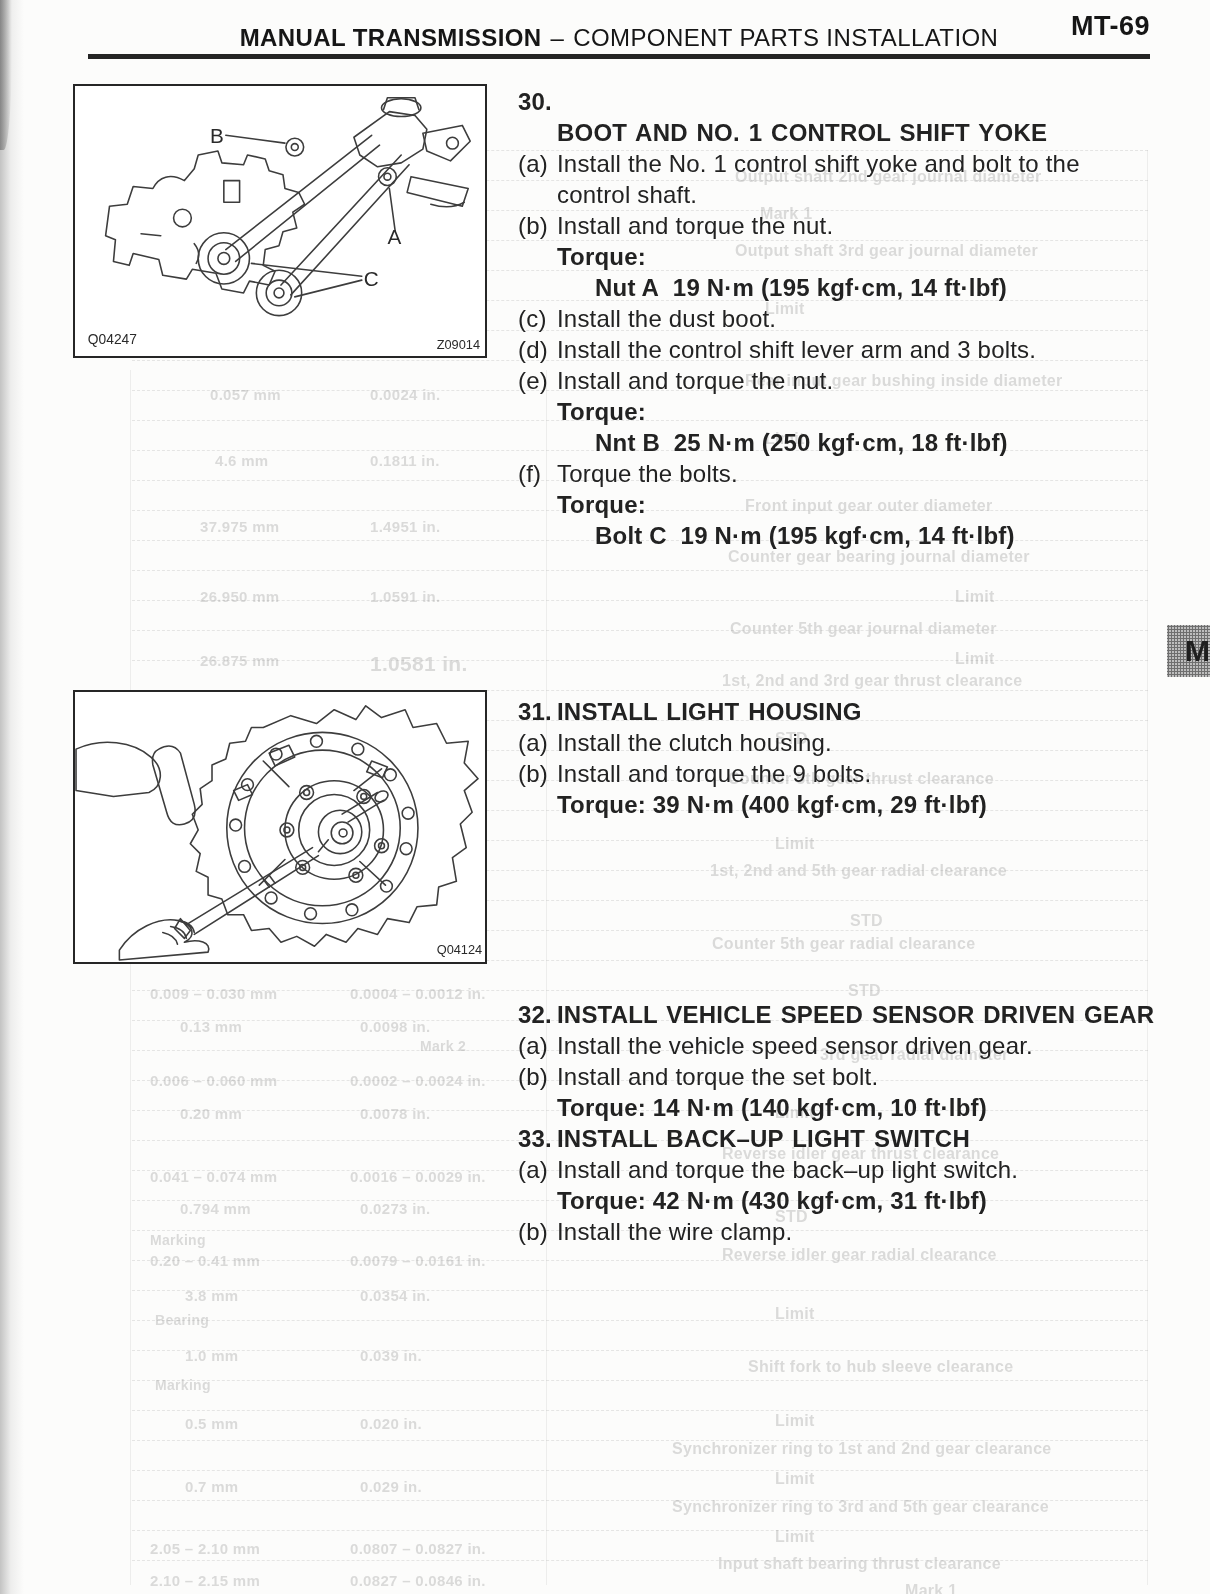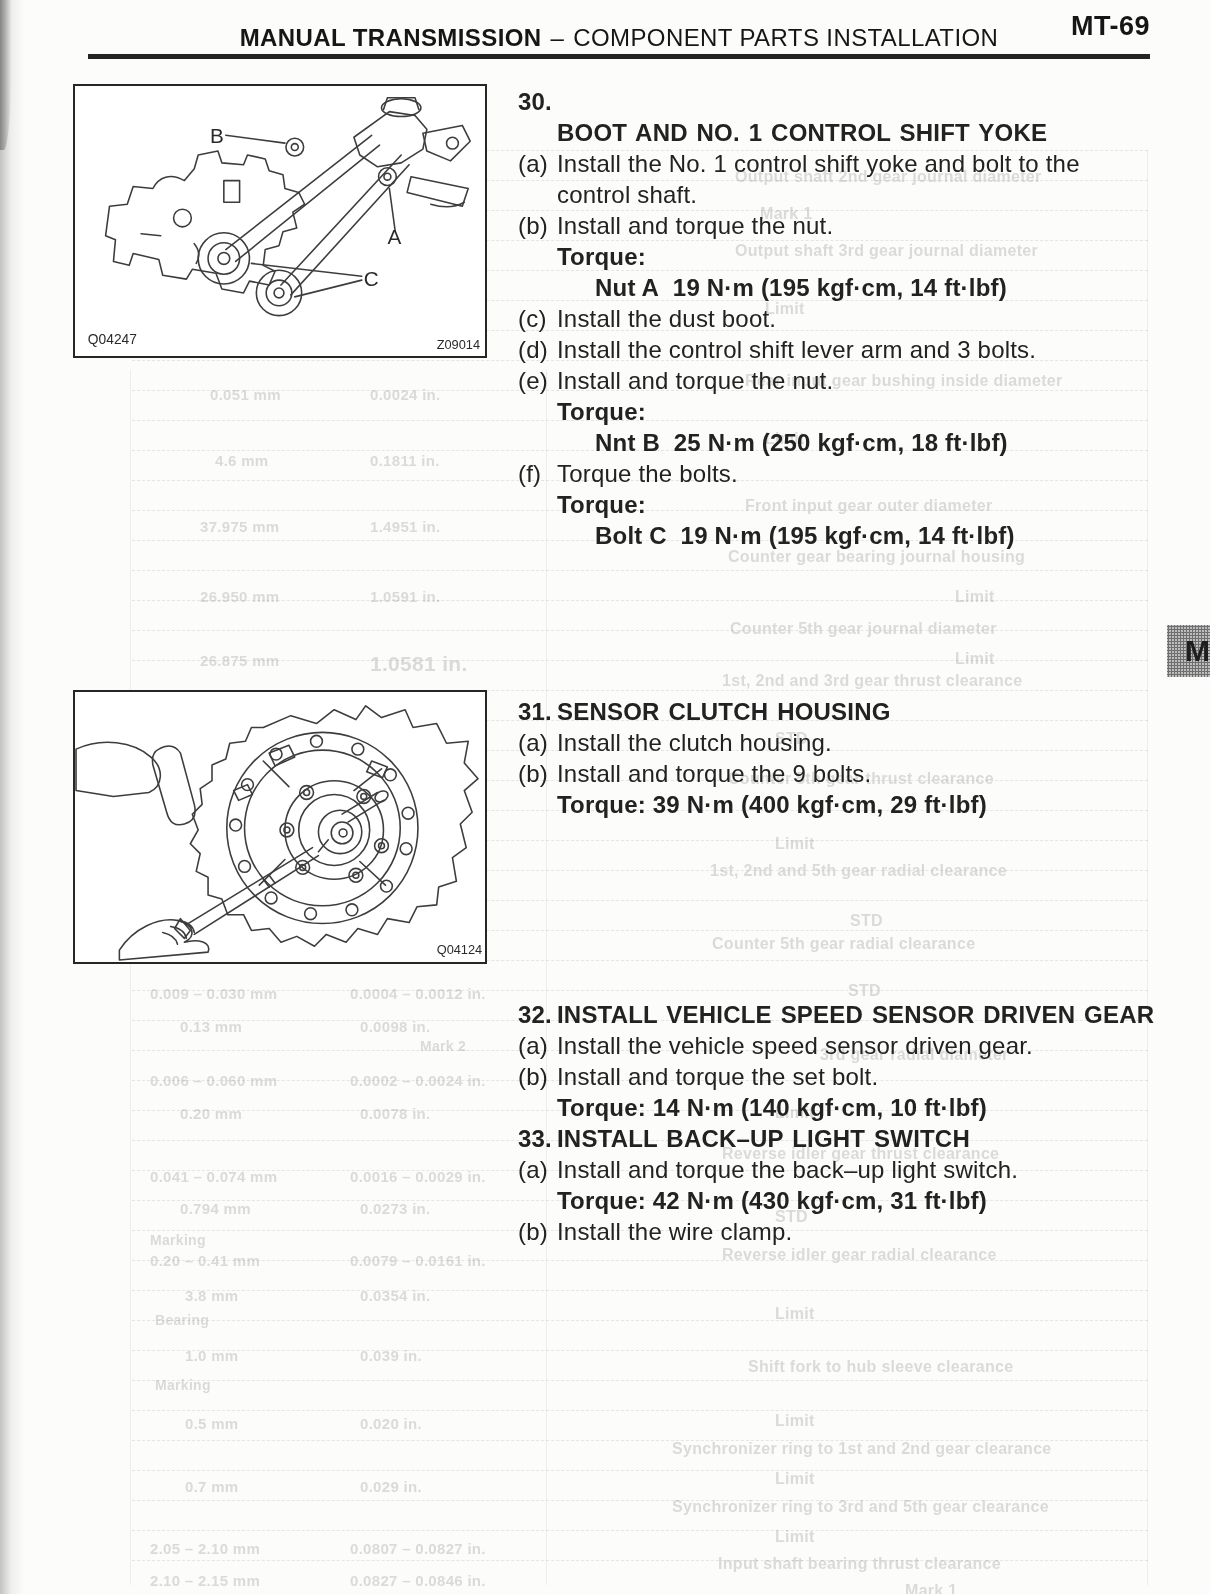--- a/index.html
+++ b/index.html
@@ -62,21 +62,21 @@
     <div class="ghost-v" style="left:130px;top:370px;height:1215px;"></div>
     <div class="ghost-v" style="left:546px;top:370px;height:1215px;"></div>
     <div class="ghost-v" style="left:1147px;top:150px;height:1435px;"></div>
   <div class="ghost-text" style="left: 735px; top: 168px;">Output shaft 2nd gear journal diameter</div>
       <div class="ghost-text" style="left: 760px; top: 205px;">Mark 1</div>
       <div class="ghost-text" style="left: 735px; top: 242px;">Output shaft 3rd gear journal diameter</div>
       <div class="ghost-text" style="left: 765px; top: 300px;">Limit</div>
       <div class="ghost-text" style="left: 745px; top: 372px;">Rear input gear bushing inside diameter</div>
       <div class="ghost-text" style="left: 765px; top: 430px;">Limit</div>
       <div class="ghost-text" style="left: 745px; top: 497px;">Front input gear outer diameter</div>
-      <div class="ghost-text" style="left: 728px; top: 548px;">Counter gear bearing journal housing</div>
+      <div class="ghost-text" style="left: 728px; top: 548px;">Counter gear bearing journal diameter</div>
       <div class="ghost-text" style="left: 955px; top: 588px;">Limit</div>
       <div class="ghost-text" style="left: 730px; top: 620px;">Counter 5th gear journal diameter</div>
       <div class="ghost-text" style="left: 955px; top: 650px;">Limit</div>
       <div class="ghost-text" style="left: 722px; top: 672px;">1st, 2nd and 3rd gear thrust clearance</div>
       <div class="ghost-text" style="left: 775px; top: 730px;">STD</div>
       <div class="ghost-text" style="left: 728px; top: 770px;">Counter 5th gear thrust clearance</div>
       <div class="ghost-text" style="left: 775px; top: 835px;">Limit</div>
       <div class="ghost-text" style="left: 710px; top: 862px;">1st, 2nd and 5th gear radial clearance</div>
       <div class="ghost-text" style="left: 850px; top: 912px;">STD</div>
       <div class="ghost-text" style="left: 712px; top: 935px;">Counter 5th gear radial clearance</div>
@@ -88,21 +88,21 @@
       <div class="ghost-text" style="left: 722px; top: 1246px;">Reverse idler gear radial clearance</div>
       <div class="ghost-text" style="left: 775px; top: 1305px;">Limit</div>
       <div class="ghost-text" style="left: 748px; top: 1358px;">Shift fork to hub sleeve clearance</div>
       <div class="ghost-text" style="left: 775px; top: 1412px;">Limit</div>
       <div class="ghost-text" style="left: 672px; top: 1440px;">Synchronizer ring to 1st and 2nd gear clearance</div>
       <div class="ghost-text" style="left: 775px; top: 1470px;">Limit</div>
       <div class="ghost-text" style="left: 672px; top: 1498px;">Synchronizer ring to 3rd and 5th gear clearance</div>
       <div class="ghost-text" style="left: 775px; top: 1528px;">Limit</div>
       <div class="ghost-text" style="left: 718px; top: 1555px;">Input shaft bearing thrust clearance</div>
       <div class="ghost-text" style="left: 905px; top: 1582px;">Mark 1</div>
-      <div class="ghost-text" style="left: 210px; top: 386px; font-size: 15px;">0.051 mm</div>
+      <div class="ghost-text" style="left: 210px; top: 386px; font-size: 15px;">0.057 mm</div>
       <div class="ghost-text" style="left: 370px; top: 386px; font-size: 15px;">0.0024 in.</div>
       <div class="ghost-text" style="left: 215px; top: 452px; font-size: 15px;">4.6 mm</div>
       <div class="ghost-text" style="left: 370px; top: 452px; font-size: 15px;">0.1811 in.</div>
       <div class="ghost-text" style="left: 200px; top: 518px; font-size: 15px;">37.975 mm</div>
       <div class="ghost-text" style="left: 370px; top: 518px; font-size: 15px;">1.4951 in.</div>
       <div class="ghost-text" style="left: 200px; top: 588px; font-size: 15px;">26.950 mm</div>
       <div class="ghost-text" style="left: 370px; top: 588px; font-size: 15px;">1.0591 in.</div>
       <div class="ghost-text" style="left: 200px; top: 652px; font-size: 15px;">26.875 mm</div>
       <div class="ghost-text" style="left: 370px; top: 652px; font-size: 21px;">1.0581 in.</div>
       <div class="ghost-text" style="left: 150px; top: 985px; font-size: 15px;">0.009 – 0.030 mm</div>
@@ -309,21 +309,21 @@
       <div class="row step"><span class="lbl">(c)</span><span>Install the dust boot.</span></div>
       <div class="row step"><span class="lbl">(d)</span><span>Install the control shift lever arm and 3 bolts.</span></div>
       <div class="row step"><span class="lbl">(e)</span><span>Install and torque the nut.</span></div>
       <div class="row torque">Torque:</div>
       <div class="row spec">Nnt B&nbsp; 25 N·m (250 kgf·cm, 18 ft·lbf)</div>
       <div class="row step"><span class="lbl">(f)</span><span>Torque the bolts.</span></div>
       <div class="row torque">Torque:</div>
       <div class="row spec">Bolt C&nbsp; 19 N·m (195 kgf·cm, 14 ft·lbf)</div>
     </div>
   <div class="sec" style="top:696px;">
-      <div class="row h1"><span class="num">31.</span><span class="tx">SENSOR CLUTCH HOUSING</span></div>
+      <div class="row h1"><span class="num">31.</span><span class="tx">INSTALL LIGHT HOUSING</span></div>
       <div class="row step"><span class="lbl">(a)</span><span>Install the clutch housing.</span></div>
       <div class="row step"><span class="lbl">(b)</span><span>Install and torque the 9 bolts.</span></div>
       <div class="row torque">Torque: 39 N·m (400 kgf·cm, 29 ft·lbf)</div>
     </div>
   <div class="sec" style="top:999px;">
       <div class="row h1"><span class="num">32.</span><span class="tx">INSTALL VEHICLE SPEED SENSOR DRIVEN GEAR</span></div>
       <div class="row step"><span class="lbl">(a)</span><span>Install the vehicle speed sensor driven gear.</span></div>
       <div class="row step"><span class="lbl">(b)</span><span>Install and torque the set bolt.</span></div>
       <div class="row torque">Torque: 14 N·m (140 kgf·cm, 10 ft·lbf)</div>
       <div class="row h1"><span class="num">33.</span><span class="tx">INSTALL BACK–UP LIGHT SWITCH</span></div>

